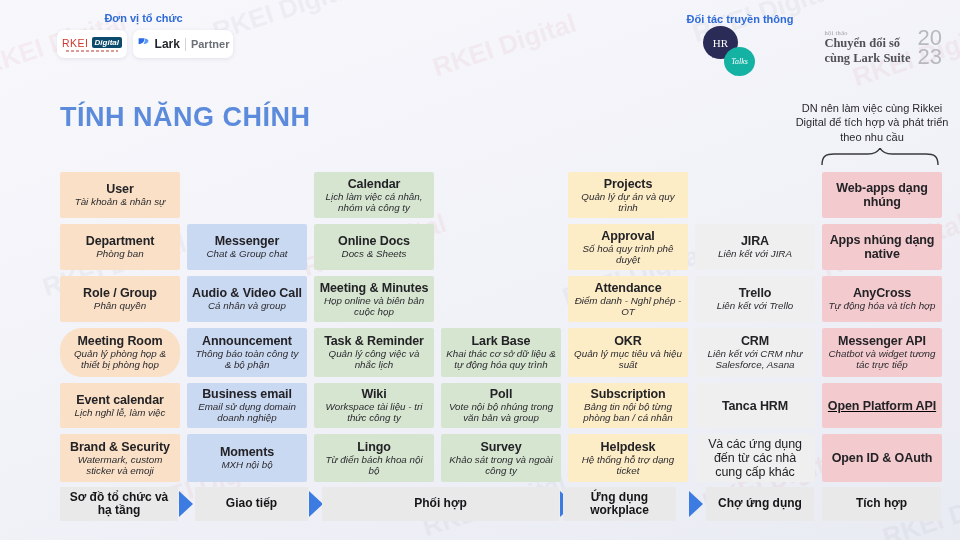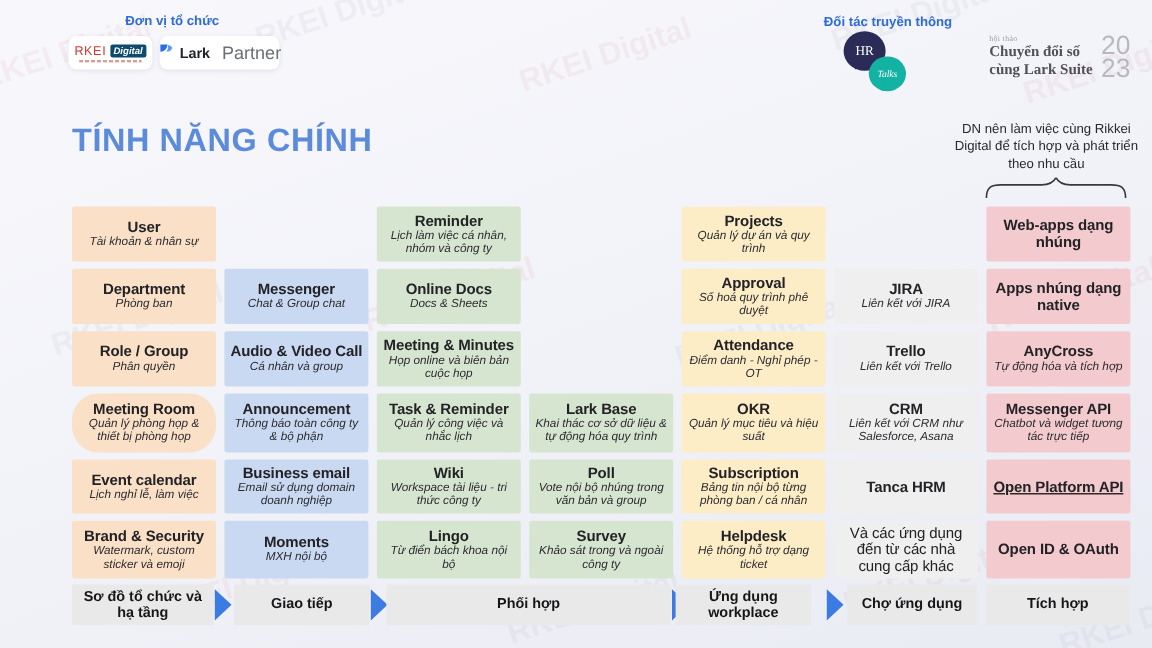--- a/index.html
+++ b/index.html
@@ -15,21 +15,21 @@
   .lbl-right{left:660px;top:13px;width:160px;}
   .badge{position:absolute;top:30px;height:28px;background:#ffffff;border-radius:7px;box-shadow:0 1px 4px rgba(40,50,90,.10);display:flex;align-items:center;justify-content:center;}
   .badge-rikkei{left:57px;width:70px;flex-direction:column;}
   .rk-row{display:flex;align-items:center;gap:3px;}
   .rk-name{font-weight:400;font-size:10.5px;color:#CE3A30;letter-spacing:.5px;}
   .rk-chip{background:#0c4a6e;color:#fff;font-weight:700;font-style:italic;font-size:8px;padding:1px 3px;border-radius:2px;}
   .rk-tagline{margin-top:1px;height:2px;width:52px;background:repeating-linear-gradient(90deg,#dc9a95 0 3px,transparent 3px 5px);}
   .badge-lark{left:133px;width:100px;gap:5px;}
   .lark-name{font-weight:700;font-size:12px;color:#1f2329;}
   .lark-div{width:1px;height:13px;background:#d4d4d8;}
-  .lark-partner{font-size:15px;color:#6b6f76;}
+  .lark-partner{font-size:11px;color:#6b6f76;font-weight:bold;}
   
   .hrtalks{position:absolute;left:703px;top:26px;width:56px;height:56px;}
   .hr-bubble{position:absolute;left:0;top:0;width:35px;height:33px;background:#2B2B58;border-radius:50%;color:#fff;font-family:"Liberation Serif",serif;font-size:11px;display:flex;align-items:center;justify-content:center;z-index:1;}
   .hr-bubble::after{content:"";position:absolute;left:4px;bottom:-5px;border:6px solid transparent;border-top:8px solid #2B2B58;transform:rotate(18deg);}
   .talks-bubble{position:absolute;left:21px;top:21px;width:31px;height:29px;background:#13B2A3;border-radius:50%;color:#fff;font-family:"Liberation Serif",serif;font-size:8px;font-style:italic;display:flex;align-items:center;justify-content:center;z-index:2;}
   .talks-bubble::after{content:"";position:absolute;left:6px;bottom:-5px;border:5px solid transparent;border-top:8px solid #13B2A3;transform:rotate(-14deg);}
   
   .event{position:absolute;right:18px;top:28px;display:flex;align-items:center;gap:7px;}
   .event-text{font-family:Liberation Serif, serif;}
   .event-small{font-size:6.5px;color:#9b9ba1;letter-spacing:.3px;}
@@ -164,21 +164,21 @@
       </div>
       <div class="card c-blue" style="grid-area: 5 / 2;">
         <div class="t">Business email</div>
         <div class="s">Email sử dụng domain doanh nghiệp</div>
       </div>
       <div class="card c-blue" style="grid-area: 6 / 2;">
         <div class="t">Moments</div>
         <div class="s">MXH nội bộ</div>
       </div>
       <div class="card c-green" style="grid-area: 1 / 3;">
-        <div class="t">Reminder</div>
+        <div class="t">Calendar</div>
         <div class="s">Lịch làm việc cá nhân, nhóm và công ty</div>
       </div>
       <div class="card c-green" style="grid-area: 2 / 3;">
         <div class="t">Online Docs</div>
         <div class="s">Docs &amp; Sheets</div>
       </div>
       <div class="card c-green" style="grid-area: 3 / 3;">
         <div class="t">Meeting &amp; Minutes</div>
         <div class="s">Họp online và biên bản cuộc họp</div>
       </div>

